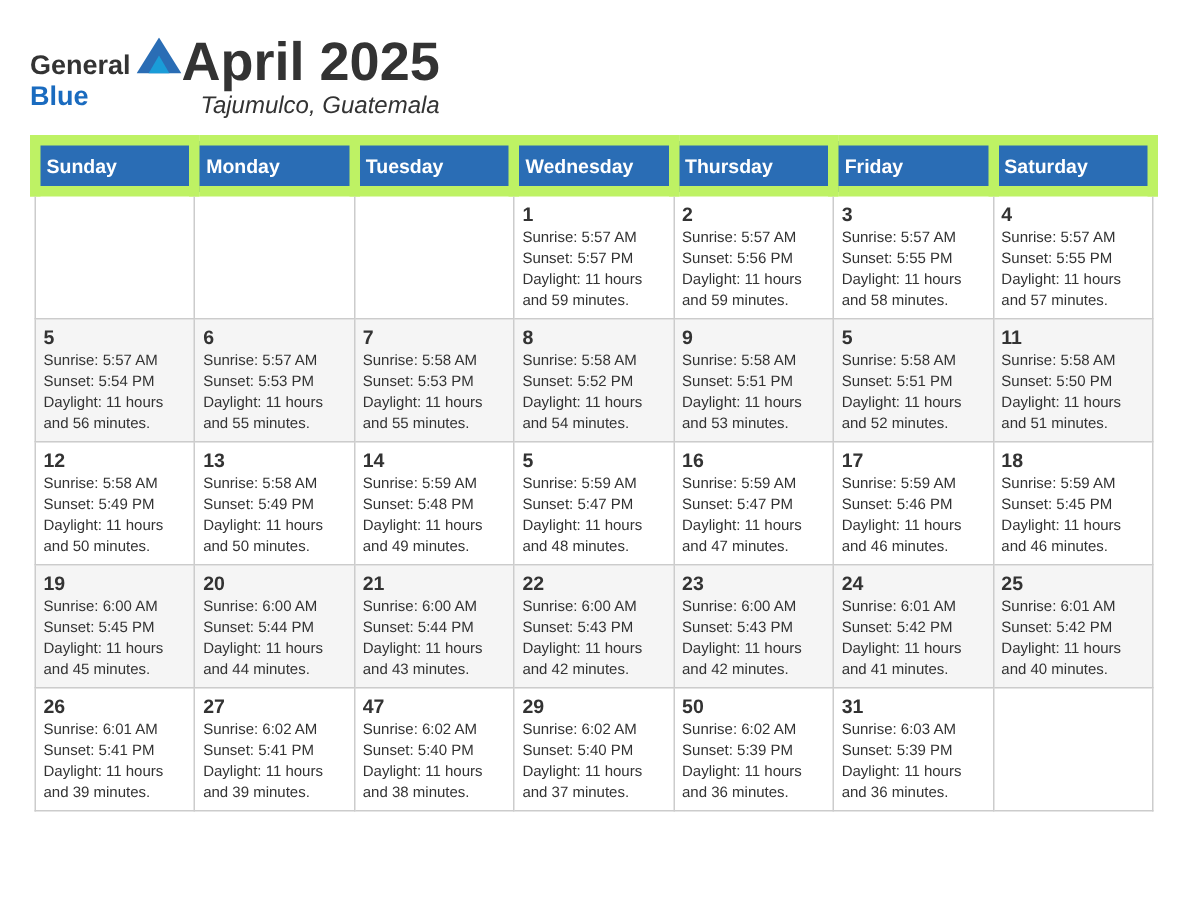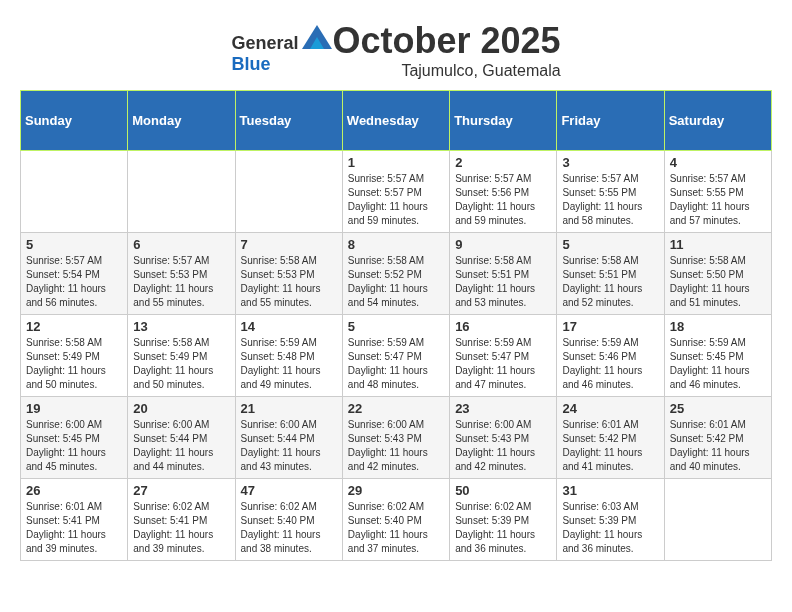--- a/index.html
+++ b/index.html
@@ -5,21 +5,21 @@
     * { margin: 0; padding: 0; box-sizing: border-box; }
     body {
       font-family: Arial, sans-serif;
       background: #fff;
       width: 792px;
       min-height: 612px;
       padding: 20px;
     }
     .header {
       display: flex;
-      justify-content: center;
+      justify-content: flex-start;
       align-items: center;
       margin-bottom: 10px;
     }
     .logo {
       display: flex;
       align-items: center;
     }
     .logo-text-general {
       font-size: 18px;
       font-weight: bold;
@@ -39,36 +39,37 @@
       text-align: right;
     }
     .month-title {
       font-size: 36px;
       font-weight: bold;
       color: #333;
     }
     .location-title {
       font-size: 16px;
       color: #333;
+      font-style: italic;
     }
     table {
       width: 100%;
       border-collapse: collapse;
       table-layout: fixed;
     }
     thead tr {
       background-color: #2a6db5;
       color: #fff;
     }
     thead th {
-      padding: 22px 4px;
+      padding: 6px 4px;
       font-size: 13px;
       font-weight: bold;
       text-align: left;
-      border: 1px solid #bef264;
+      border: 7px solid #bef264;
     }
     tbody tr {
       vertical-align: top;
     }
     tbody td {
       border: 1px solid #ccc;
       padding: 4px 5px;
       font-size: 10px;
       color: #333;
       height: 80px;
@@ -100,21 +101,21 @@
     <div>
       <span class="logo-text-general">General</span><svg class="logo-icon" viewBox="0 0 30 24" xmlns="http://www.w3.org/2000/svg">
         <polygon points="0,24 15,0 30,24" fill="#2a6db5"></polygon>
         <polygon points="8,24 15,12 22,24" fill="#1a9cd8"></polygon>
       </svg>
       <br>
       <span class="logo-text-blue">Blue</span>
     </div>
   </div>
   <div class="title-block">
-    <div class="month-title">October 2025</div>
+    <div class="month-title">April 2025</div>
     <div class="location-title">Tajumulco, Guatemala</div>
   </div>
 </div>
 
 <table>
   <thead>
     <tr>
     <th>Sunday</th>
         <th>Monday</th>
         <th>Tuesday</th>

